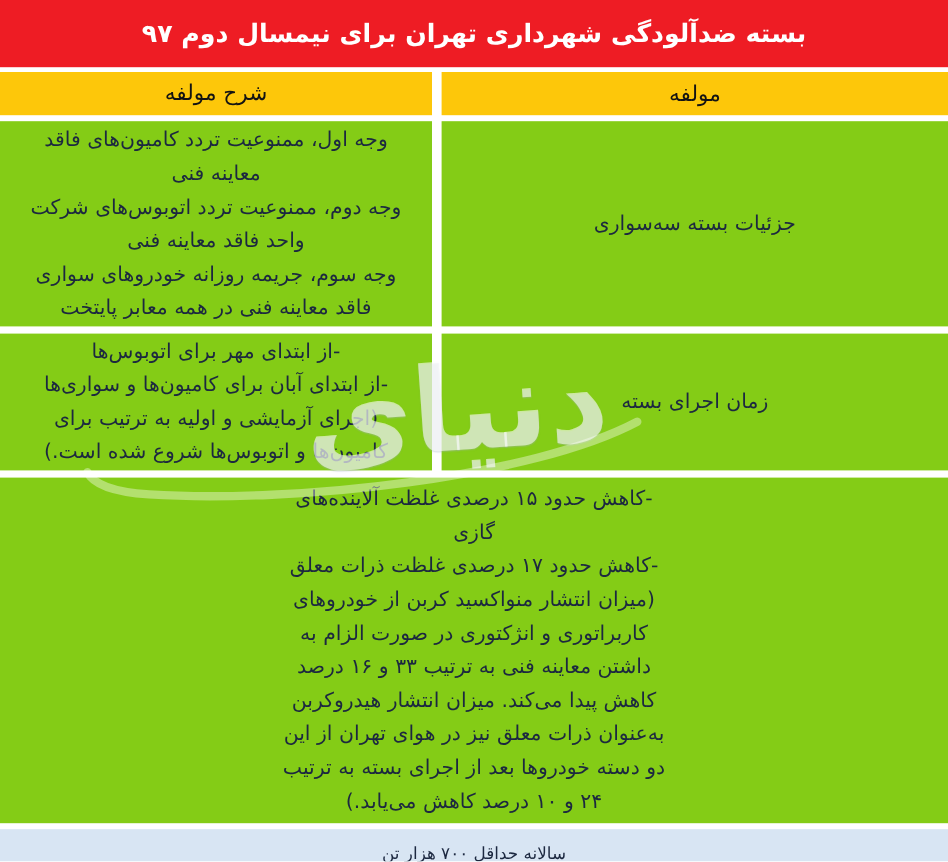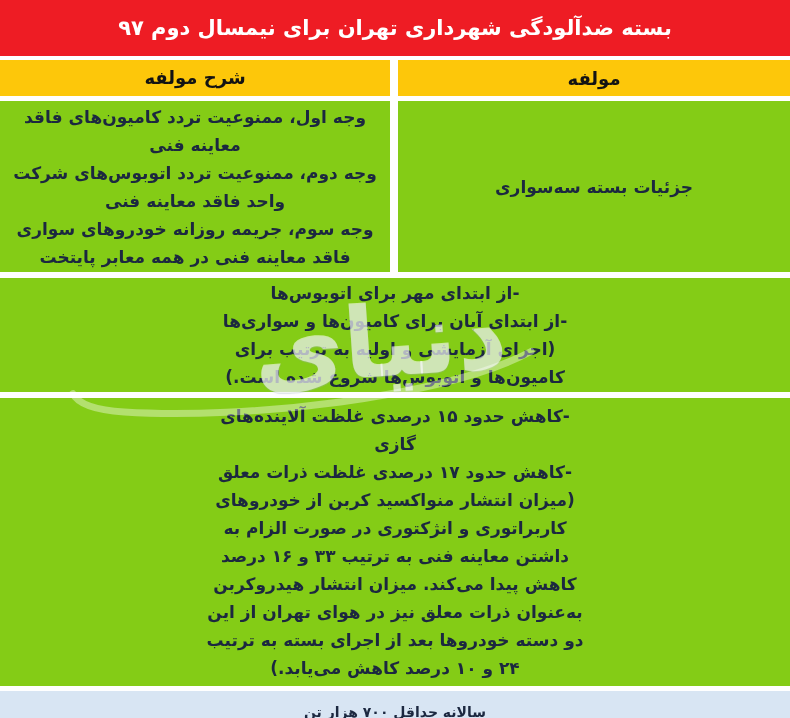--- a/index.html
+++ b/index.html
@@ -27,26 +27,26 @@
   }
   .tbl-row {
     display: flex;
     column-gap: 8px;
   }
   .cell {
     display: flex;
     align-items: center;
     justify-content: center;
     text-align: center;
-    font-weight: bold;
+    font-weight: normal;
     overflow: hidden;
     padding: 0 4px;
     box-sizing: border-box;
   }
-  .comp { width: 392px; flex: 0 0 auto; }
+  .comp { width: 422px; flex: 0 0 auto; }
   .desc { flex: 1 1 auto; white-space: pre-line; line-height: 28px; }
   
   .header-row { height: 36px; margin-bottom: 5px; }
   .header-row .cell {
     background: #fdc70a;
     color: #131313;
     font-size: 18px;
   }
   
   .data-row .cell { background: #84cc16; font-size: 17px; }
@@ -93,20 +93,21 @@
     <div class="cell comp">جزئیات بسته سه‌سواری</div>
     <div class="cell desc">وجه اول، ممنوعیت تردد کامیون‌های فاقد
 معاینه فنی
 وجه دوم، ممنوعیت تردد اتوبوس‌های شرکت
 واحد فاقد معاینه فنی
 وجه سوم، جریمه روزانه خودروهای سواری
 فاقد معاینه فنی در همه معابر پایتخت</div>
   </div>
 
   <div class="tbl-row data-row r2">
+    <div class="cell comp">زمان اجرای بسته</div>
     <div class="cell desc">-از ابتدای مهر برای اتوبوس‌ها
 -از ابتدای آبان برای کامیون‌ها و سواری‌ها
 (اجرای آزمایشی و اولیه به ترتیب برای
 کامیون‌ها و اتوبوس‌ها شروع شده است.)</div>
   </div>
 
   <div class="tbl-row data-row r3">
     <div class="cell desc">-کاهش حدود ۱۵ درصدی غلظت آلاینده‌های
 گازی
 -کاهش حدود ۱۷ درصدی غلظت ذرات معلق

